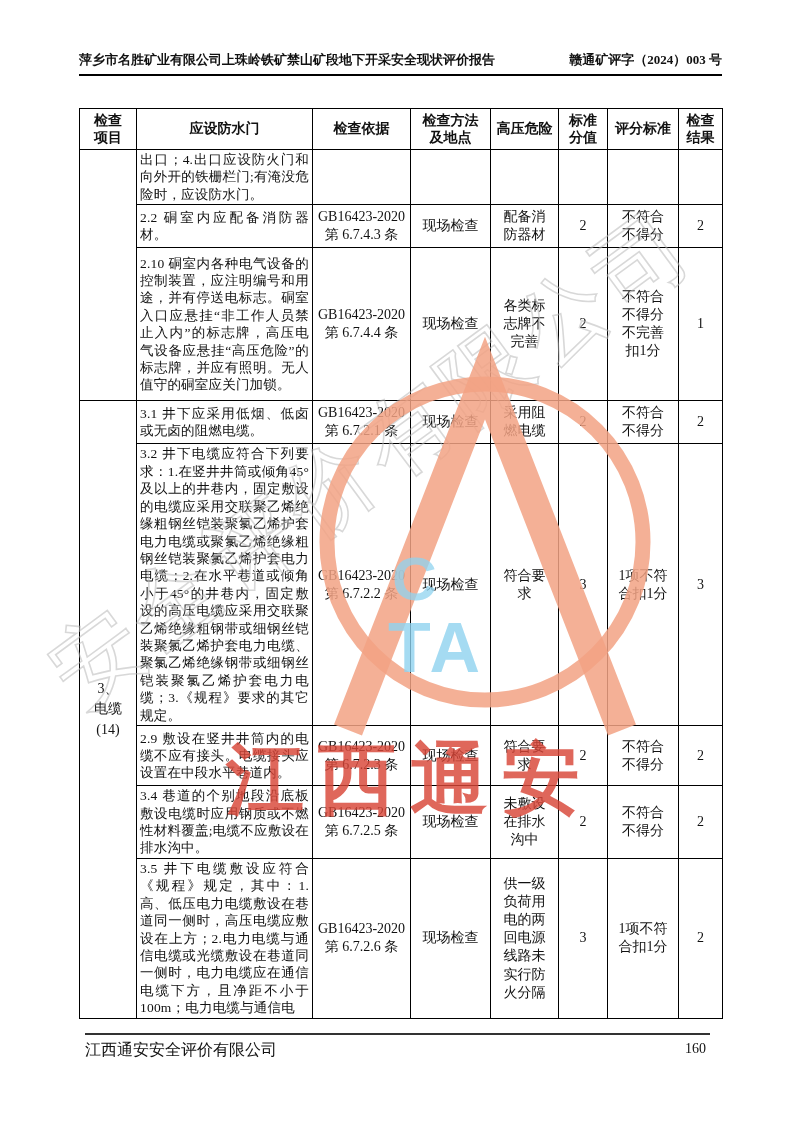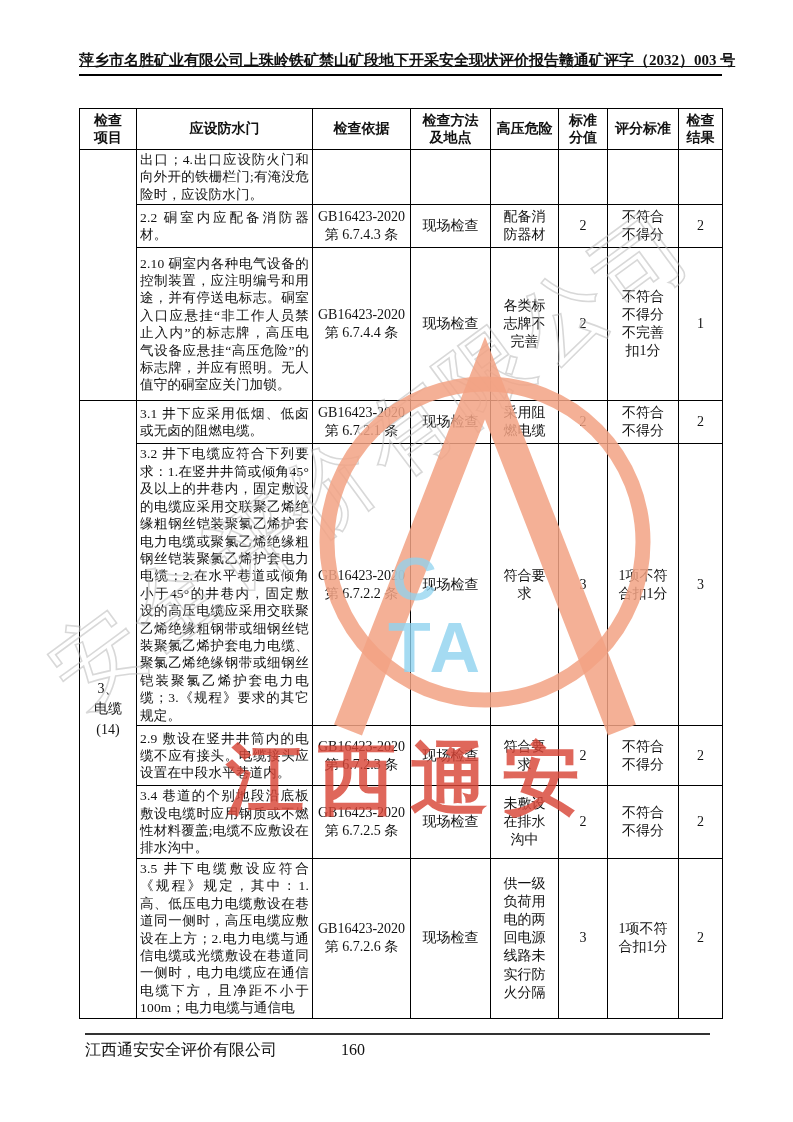--- a/index.html
+++ b/index.html
@@ -9,21 +9,21 @@
     margin:0 auto;
     background:#ffffff;
     font-family:"Liberation Serif","DejaVu Serif",serif;
     color:#111;
     overflow:hidden;
   }
   
   .doc-header{
     position:absolute;top:51px;left:79px;width:643px;
     display:flex;justify-content:space-between;align-items:baseline;
-    font-size:15px;font-weight:bold;white-space:nowrap;text-decoration:underline;
+    font-size:13px;font-weight:bold;white-space:nowrap;
   }
   .header-rule{
     position:absolute;top:74px;left:79px;width:643px;
     border-top:2px solid #000;
   }
   
   table.check-table{
     position:absolute;top:108px;left:79px;width:643px;
     border-collapse:collapse;table-layout:fixed;
     font-size:13.5px;
@@ -50,35 +50,35 @@
   
   .footer-rule{
     position:absolute;top:1033px;left:85px;width:625px;
     border-top:2px solid #333;
   }
   .footer-company{
     position:absolute;top:1040px;left:85px;font-size:16px;
   }
   .page-number{
     position:absolute;top:1041px;left:0;width:706px;
-    text-align:center;font-size:16px;
+    text-align:right;font-size:14px;
   }
   
   .watermark-layer{
     position:absolute;inset:0;z-index:5;pointer-events:none;
   }
 </style>
 </head>
 <body>
 
 <div class="page">
 
   <div class="doc-header">
     <span>萍乡市名胜矿业有限公司上珠岭铁矿禁山矿段地下开采安全现状评价报告</span>
-    <span>赣通矿评字（2032）003 号</span>
+    <span>赣通矿评字（2024）003 号</span>
   </div>
   <div class="header-rule"></div>
 
   <table class="check-table">
     <colgroup>
       <col style="width:57px">
         <col style="width:176px">
         <col style="width:98px">
         <col style="width:80px">
       <col style="width:68px">

